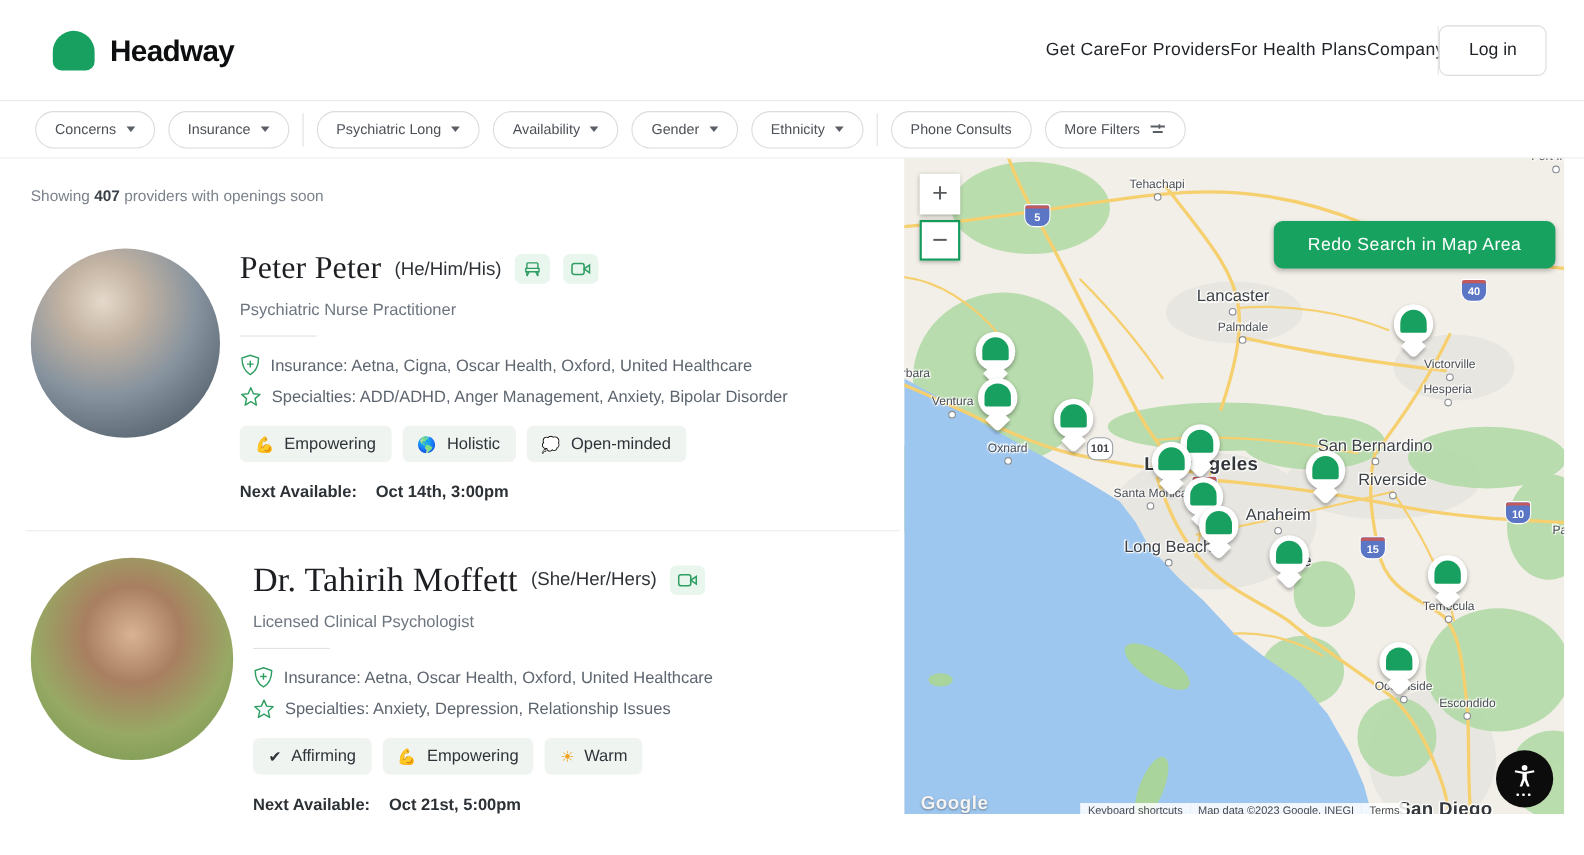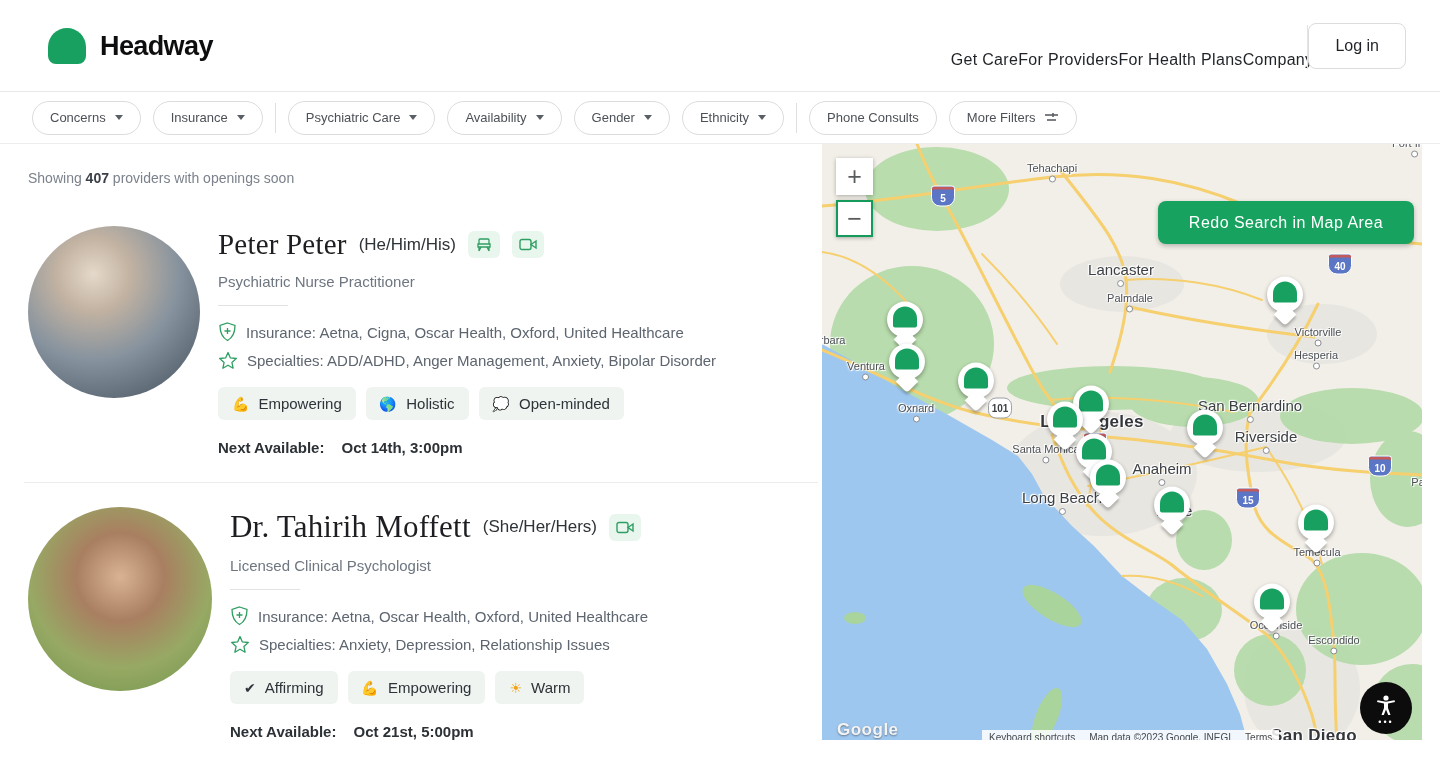--- a/index.html
+++ b/index.html
@@ -5,21 +5,21 @@
   * { margin:0; padding:0; box-sizing:border-box; }
   html,body { width:1440px; height:777px; overflow:hidden; background:#fff;
     font-family:"Liberation Sans", sans-serif; color:#23272c; }
 
   
   .header { height:92px; display:flex; align-items:center; padding:1px 34px 0 48px;
     border-bottom:1px solid #e9e9e9; }
   .brand { display:flex; align-items:center; gap:14px; }
   .logo-mark { width:38px; height:36px; background:#17a05f; border-radius:19px 19px 8px 8px; }
   .wordmark { font-size:27px; font-weight:800; letter-spacing:-0.6px; color:#0d0e10; }
-  .nav { margin-left:auto; display:flex; align-items:flex-end; }
+  .nav { margin-left:auto; display:flex; align-items:center; }
   .nav a { font-size:16px; color:#1f2327; text-decoration:none; letter-spacing:0.02em; cursor:pointer; }
   .nav-divider { width:1px; height:44px; background:#e3e3e3; margin-left:-6px; }
   .login-btn { border:1px solid #dcdcdc; background:#fff; border-radius:8px; padding:13px 26px;
     font-size:16px; color:#1f2327; cursor:pointer; }
 
   
   .filterbar { height:52px; display:flex; align-items:center; gap:12px; padding:0 32px;
     border-bottom:1px solid #ededed; }
   .pill { display:inline-flex; align-items:center; gap:9px; height:34px; padding:0 17px;
     border:1px solid #dcdcdc; border-radius:999px; background:#fff; font-size:13px;
@@ -120,21 +120,21 @@
   <button class="pill">
     <span>Concerns</span>
     <span class="chev"></span>
   </button>
   <button class="pill">
     <span>Insurance</span>
     <span class="chev"></span>
   </button>
   <div class="vdiv"></div>
   <button class="pill">
-    <span>Psychiatric Care</span>
+    <span>Psychiatric Long</span>
     <span class="chev"></span>
   </button>
   <button class="pill">
     <span>Availability</span>
     <span class="chev"></span>
   </button>
   <button class="pill">
     <span>Gender</span>
     <span class="chev"></span>
   </button>

